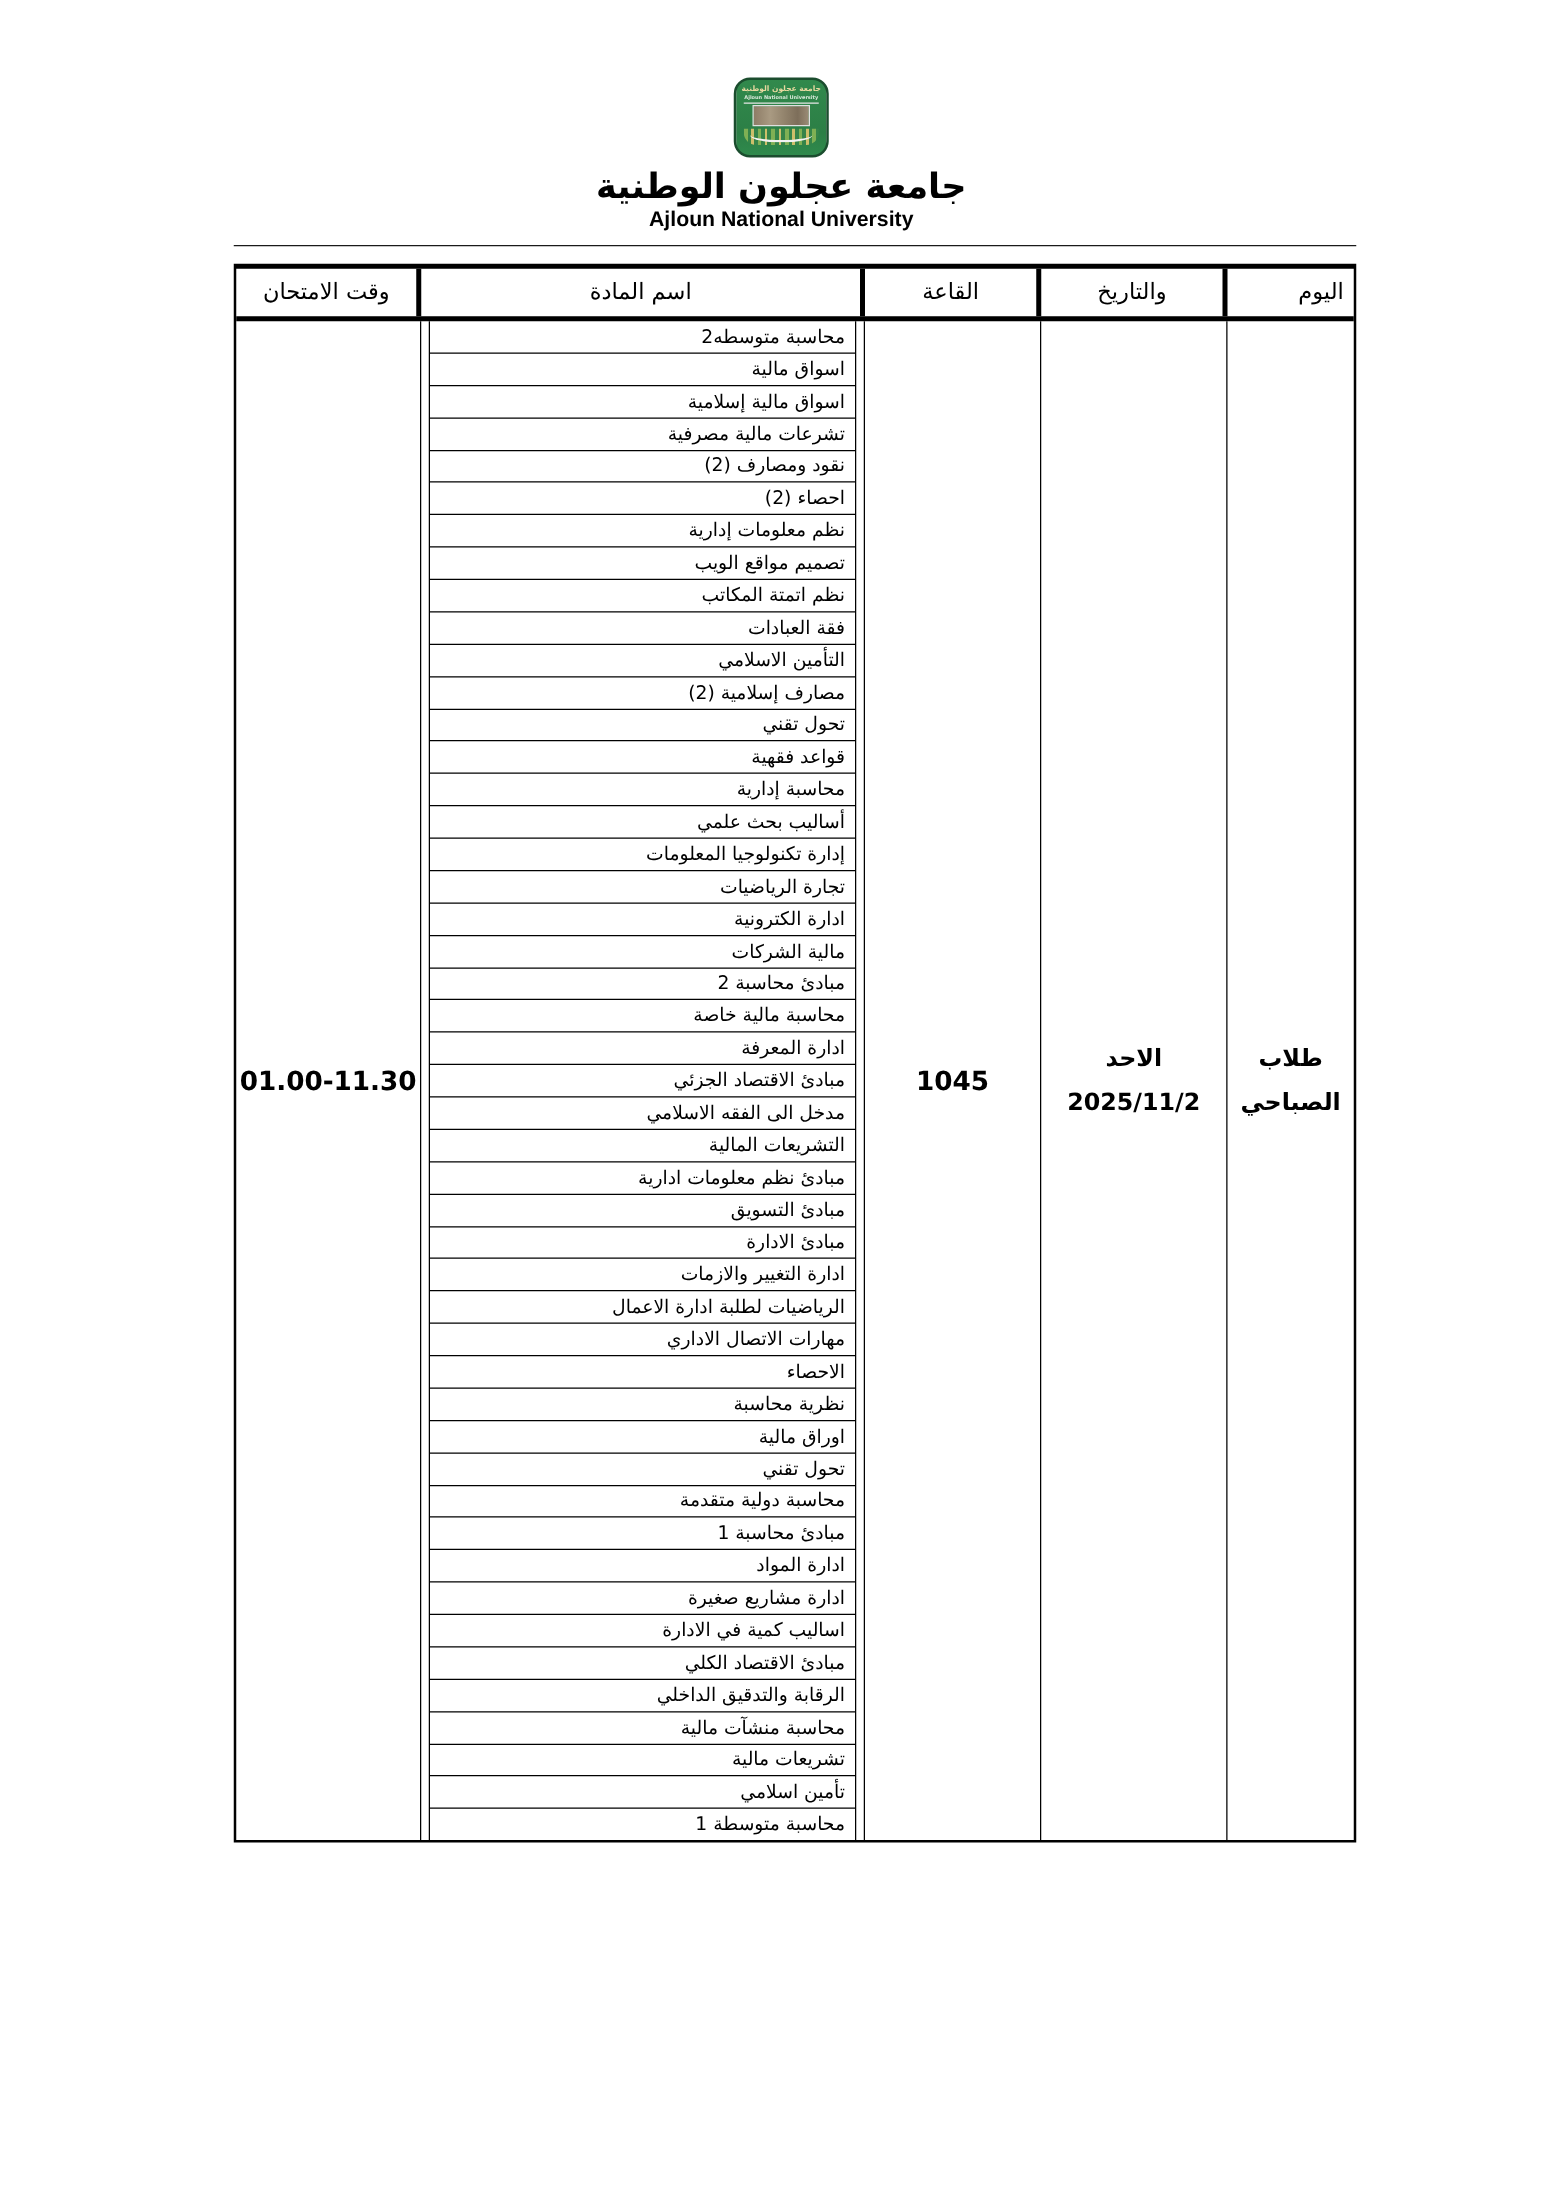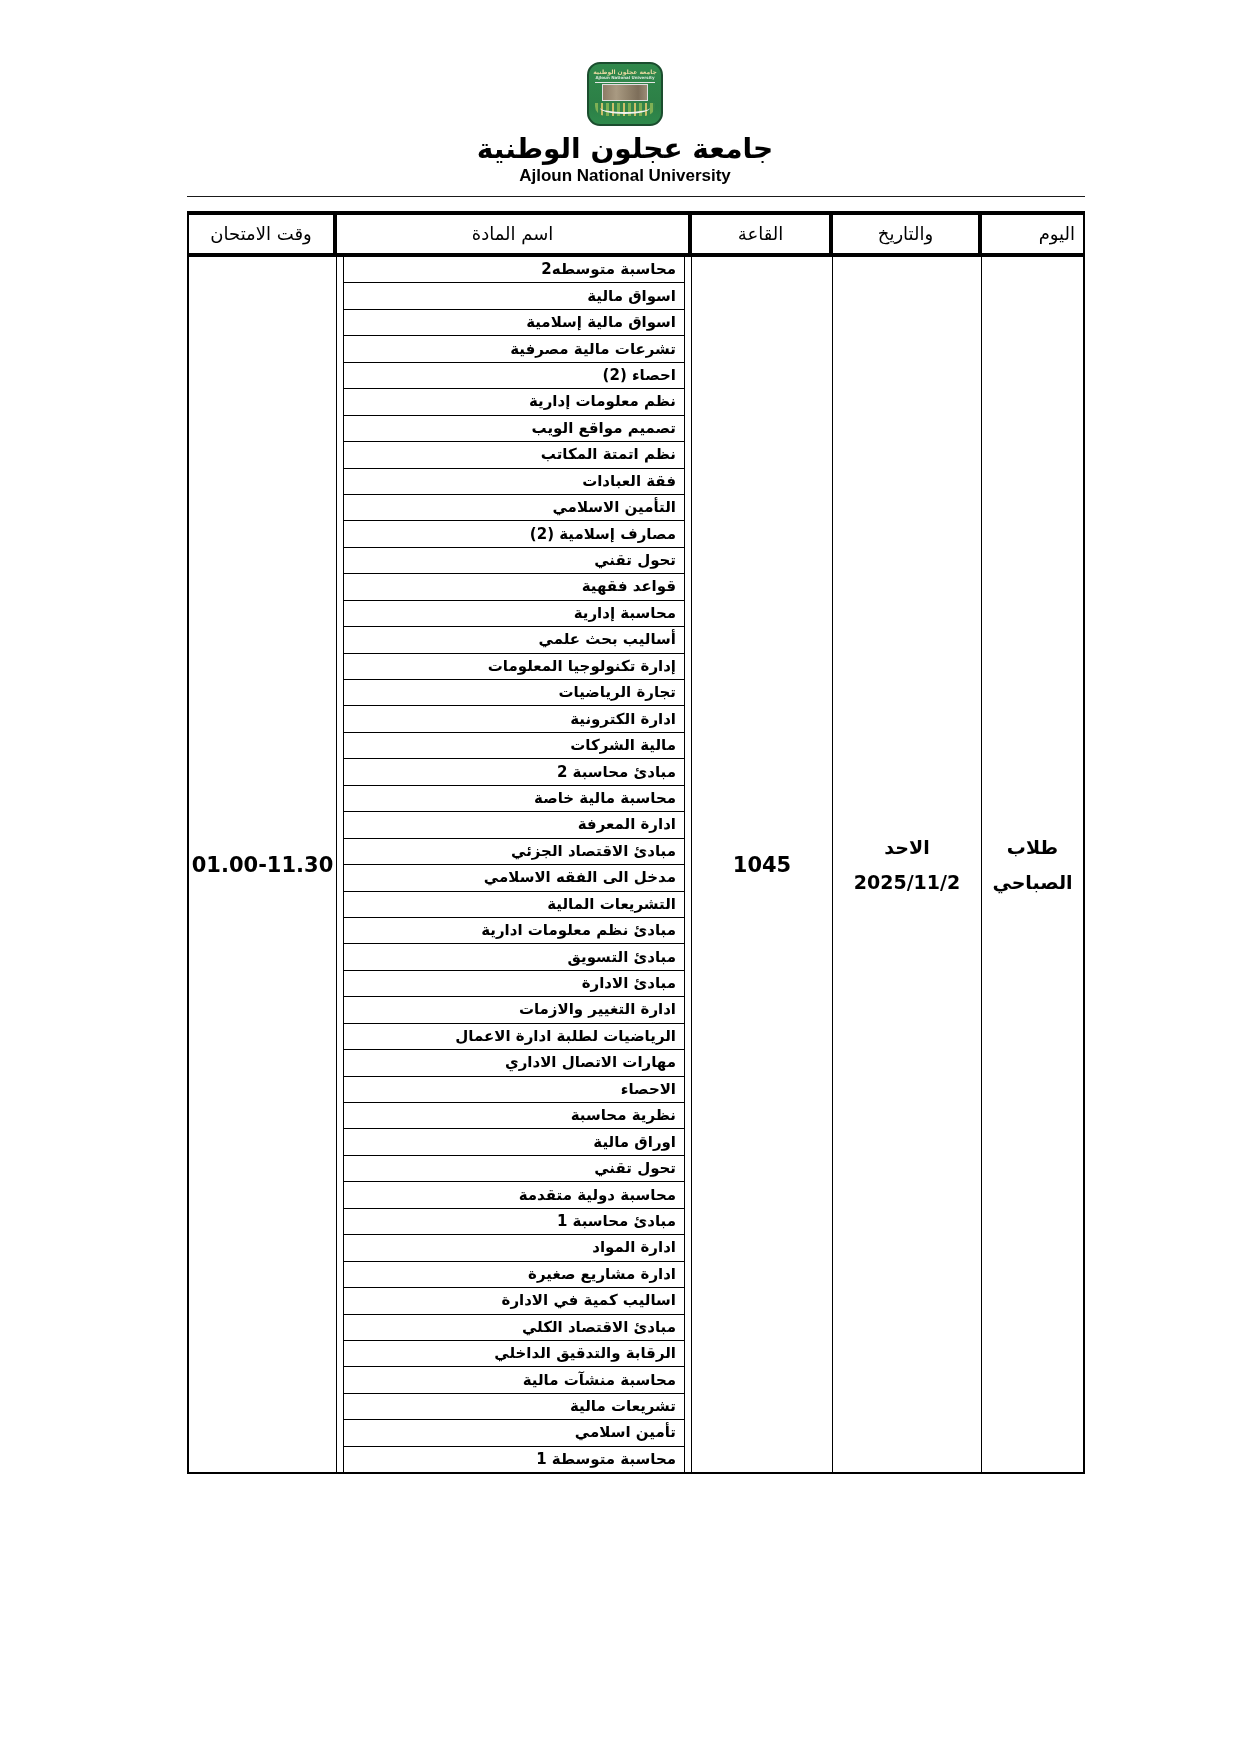--- a/index.html
+++ b/index.html
@@ -61,21 +61,21 @@
   .bcell.c-subj{display:block;padding:0;}
   .two-line{font-size:19px;line-height:35px;}
   .hall-num,.time-num{font-size:21px;line-height:24px;text-align:center;}
   .sublist{
     height:100%;margin:0 6px;box-sizing:border-box;
     border-left:1px solid #000;border-right:1px solid #000;
     display:flex;flex-direction:column;
   }
   .srow{
     flex:1 1 0;box-sizing:border-box;display:flex;align-items:center;justify-content:flex-start;
-    border-bottom:1px solid #000;font-size:15px;font-weight:bold;padding:0 8px;line-height:1;
+    border-bottom:1px solid #000;font-size:15px;font-weight:normal;padding:0 8px;line-height:1;
     white-space:nowrap;overflow:hidden;
   }
   .srow:last-child{border-bottom:none;}
   .ltr{direction:ltr;unicode-bidi:embed;}
 </style>
 </head>
 <body>
 
 <div class="masthead">
   <div class="logo">
@@ -113,20 +113,21 @@
     </div>
     <div class="bcell c-hall">
       <div class="hall-num ltr">1045</div>
     </div>
     <div class="bcell c-subj">
       <div class="sublist">
           <div class="srow">محاسبة متوسطه2</div>
           <div class="srow">اسواق مالية</div>
           <div class="srow">اسواق مالية إسلامية</div>
           <div class="srow">تشرعات مالية مصرفية</div>
+          <div class="srow">نقود ومصارف (2)</div>
           <div class="srow">احصاء (2)</div>
           <div class="srow">نظم معلومات إدارية</div>
           <div class="srow">تصميم مواقع الويب</div>
           <div class="srow">نظم اتمتة المكاتب</div>
           <div class="srow">فقة العبادات</div>
           <div class="srow">التأمين الاسلامي</div>
           <div class="srow">مصارف إسلامية (2)</div>
           <div class="srow">تحول تقني</div>
           <div class="srow">قواعد فقهية</div>
           <div class="srow">محاسبة إدارية</div>

